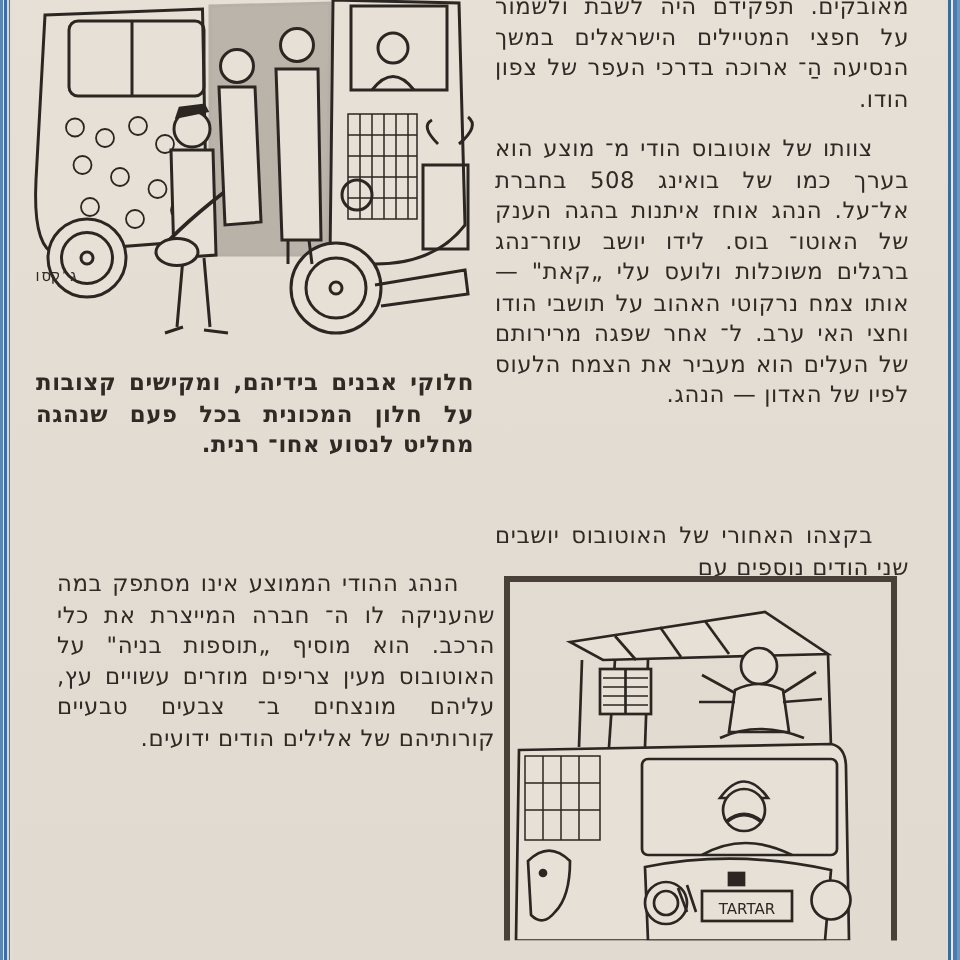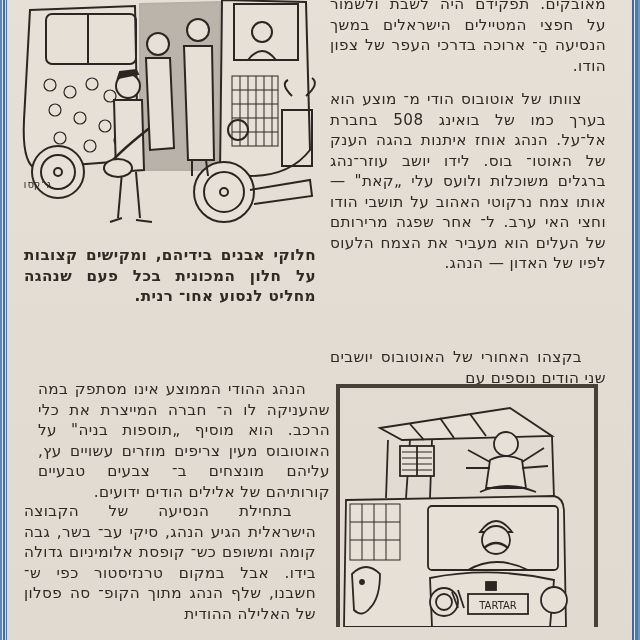--- a/index.html
+++ b/index.html
@@ -152,25 +152,20 @@
   <div class="col left-col">
     <p>
       <span>חלוקי אבנים בידיהם, ומקישים קצובות על חלון המכונית בכל פעם שנהגה מחליט לנסוע אחו־ רנית.</span>
     </p>
   </div>
   <div class="col left-col-2">
     <p>
       <span class="indent"></span><span>הנהג ההודי הממוצע אינו מסתפק במה שהעניקה לו ה־ חברה המייצרת את כלי הרכב. הוא מוסיף „תוספות בניה" על האוטובוס מעין צריפים מוזרים עשויים עץ, עליהם מונצחים ב־ צבעים טבעיים קורותיהם של אלילים הודים ידועים.</span>
     </p>
   </div>
-  <div class="col left-col-3">
-    <p>
-      <span class="indent"></span><span>בתחילת הנסיעה של הקבוצה הישראלית הגיע הנהג, סיקי עב־ בשר, גבה קומה ומשופם כש־ קופסת אלומיניום גדולה בידו. אבל במקום טרנזיסטור כפי ש־ חשבנו, שלף הנהג מתוך הקופ־ סה פסלון של האלילה ההודית</span>
-    </p>
-  </div>
 
   <div class="illus illus-bottom">
     <svg width="254" height="239" viewBox="0 0 254 239">
       <g fill="none" stroke="#2b2622" stroke-width="1.8">
 
         <path d="M40 40 L170 20 L212 48 L62 52 Z" fill="#e6e0d6"></path>
         <line x1="70" y1="36" x2="84" y2="52"></line>
           <line x1="100" y1="30" x2="114" y2="50"></line>
         <line x1="130" y1="26" x2="146" y2="48"></line>
 

